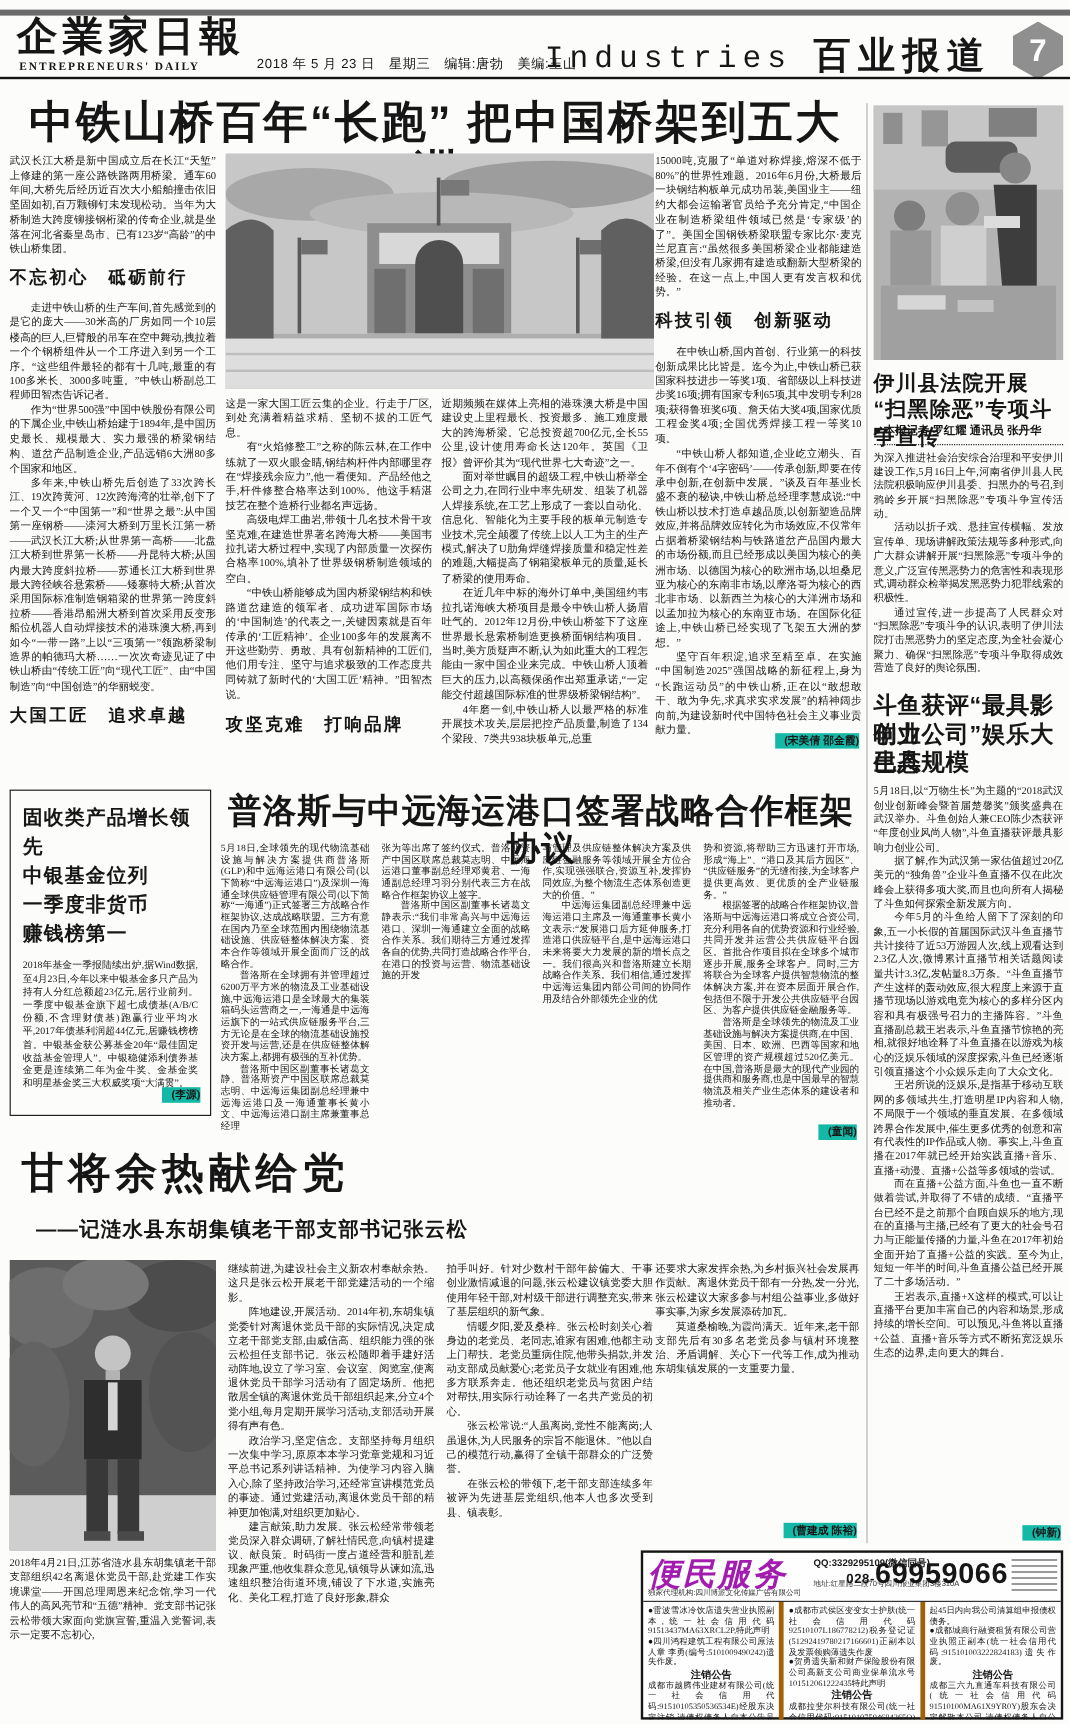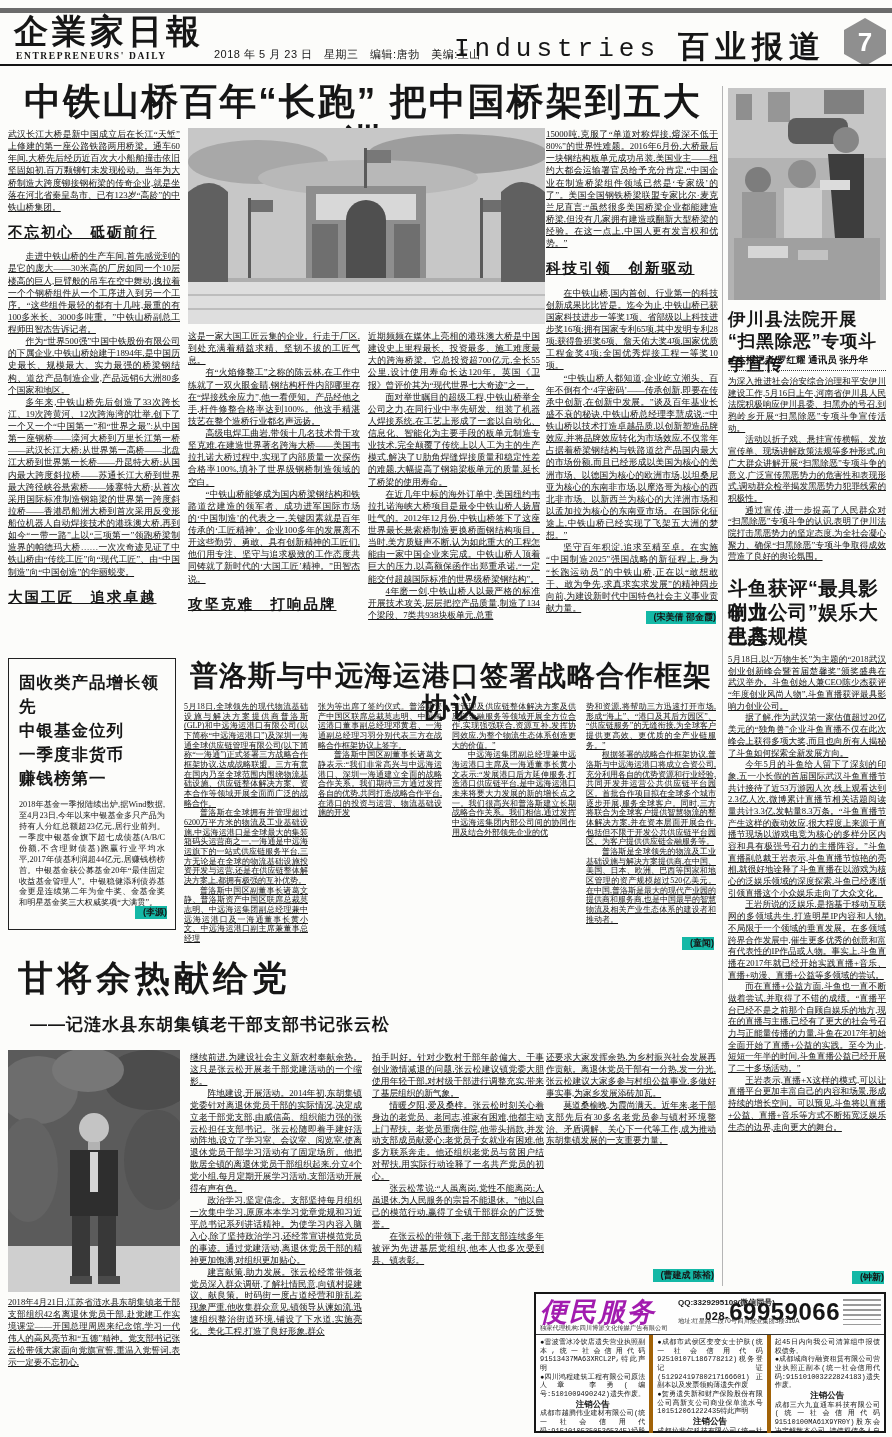--- a/index.html
+++ b/index.html
@@ -17,21 +17,21 @@
   .page-badge{width:42px;height:48px;background:#8f8f8f;color:#fff;
       clip-path:polygon(50% 0,100% 25%,100% 75%,50% 100%,0 75%,0 25%);
       display:flex;align-items:center;justify-content:center;
       font:bold 26px/1 "Liberation Sans",sans-serif;margin-bottom:-4px;}
   .head-rule{left:0;top:64px;width:892px;height:2px;background:#141414;}
   
   .p{font-size:8.8px;line-height:1.38;text-align:justify;text-indent:2em;margin:0;}
   .p.noind{text-indent:0;}
   .p.sub{font:bold 14.5px/1.2 "Liberation Sans",sans-serif;text-indent:0;text-align:left;
          margin:11px 0 9px;letter-spacing:2px;}
-  .col{overflow:hidden;text-decoration:underline;}
+  .col{overflow:hidden;}
   .attrib{position:absolute;right:2px;bottom:0;background:#14b8a6;padding-left:8px;
           font:bold 9px/1.4 "Liberation Sans",sans-serif;}
   
   .lead-headline{left:8px;top:82px;width:710px;text-align:center;
       font:bold 37px/1.1 "Liberation Sans",sans-serif;letter-spacing:2px;}
   .photo-frame{background:#c9c9c9;}
   
   .side-rule{left:722px;top:86px;width:1px;height:1200px;background:#b5b5b5;}
   .side-h1{font:bold 17.5px/1.3 "Liberation Sans",sans-serif;letter-spacing:1px;}
   .side-byline{font:bold 9.5px/1.2 "Liberation Sans",sans-serif;border-bottom:1.5px dotted #333;
@@ -61,21 +61,21 @@
   .cls-qq{position:absolute;left:142px;top:4px;font:bold 8px/1.2 "Liberation Sans",sans-serif;}
   .cls-agency{position:absolute;left:4px;top:31px;font:6.3px/1 "Liberation Sans",sans-serif;color:#333;}
   .cls-addr{position:absolute;left:142px;top:24px;font:6.3px/1 "Liberation Sans",sans-serif;color:#333;}
   .cls-phone{position:absolute;right:44px;top:6px;font:bold 24px/1 "Liberation Sans",sans-serif;letter-spacing:.5px;}
   .cls-phone .pre{font-size:11px;font-weight:bold;}
   .cls-fine{position:absolute;right:3px;top:5px;width:38px;height:30px;
       background:repeating-linear-gradient(#9a9a9a 0 1.5px,transparent 1.5px 5px);}
   .cls-cols{display:flex;height:98px;}
   .cls-col{flex:1;padding:3px 4px;overflow:hidden;}
   .cls-col + .cls-col{border-left:4px solid #a16207;}
-  .ad{font-size:7px;line-height:1.24;text-align:justify;margin:0;font-family:Liberation Mono, monospace;}
+  .ad{font-size:7px;line-height:1.24;text-align:justify;margin:0;}
   .ad.notice{text-align:center;font-weight:bold;font-size:8.5px;font-family:"Liberation Sans",sans-serif;}
 </style>
 </head>
 <body>
 
 <div class="page">
 
   <div class="abs topbar"></div>
   <div class="abs logo-cn">企業家日報</div>
   <div class="abs logo-en">ENTREPRENEURS' DAILY</div>

